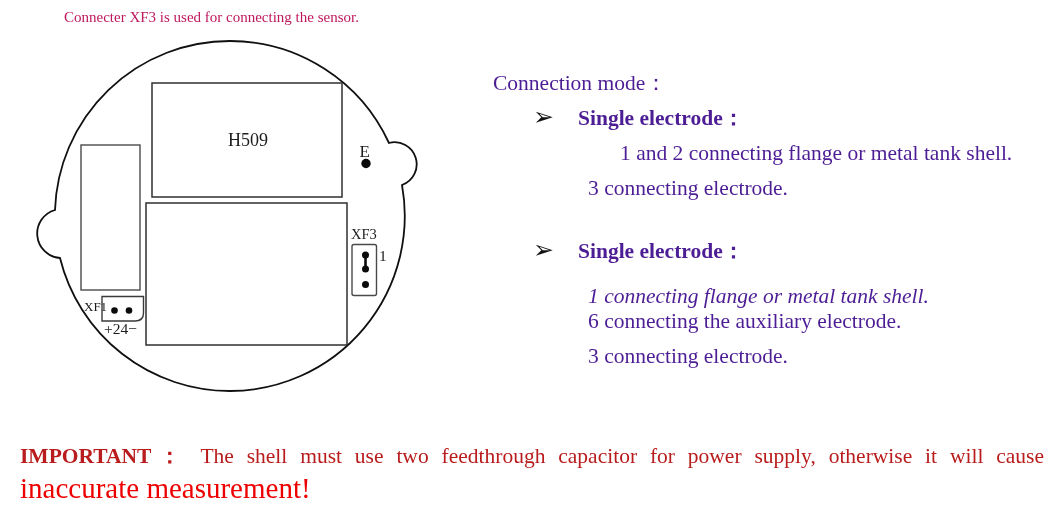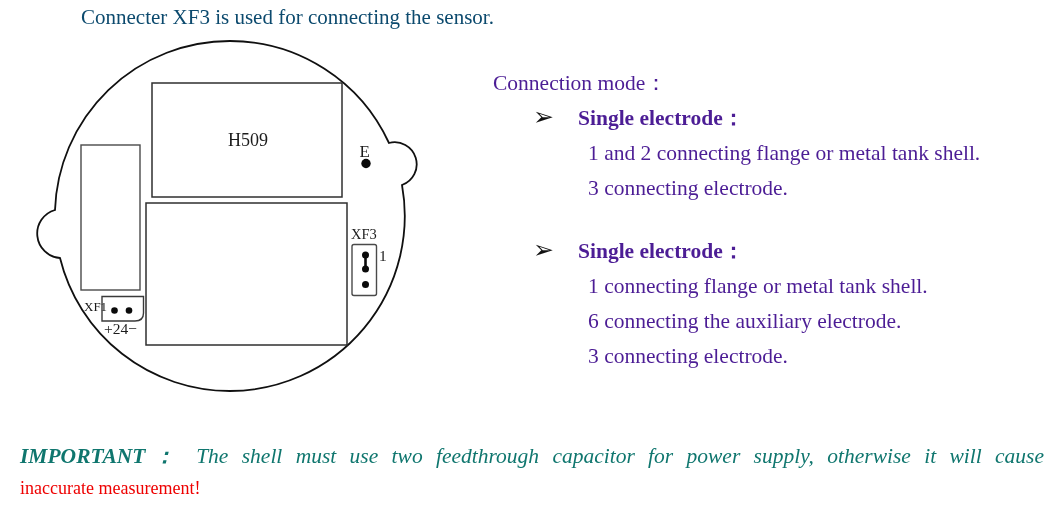--- a/index.html
+++ b/index.html
@@ -12,36 +12,36 @@
     overflow: hidden;
   }
   .abs { position: absolute; }
   .txt {
     font-size: 21.5px;
     line-height: 26px;
     white-space: nowrap;
     color: #4c1d95;
   }
   .bold { font-weight: bold; }
-  .title { font-size: 21px; line-height: 26px; white-space: nowrap; color: #0c4a6e; margin-left: 17px; }
+  .title { font-size: 15px; line-height: 26px; white-space: nowrap; color: #be185d; }
   .bullet {
     font-family: "DejaVu Sans", sans-serif;
     font-size: 25px;
     line-height: 25px;
     color: #111;
   }
   .important-line1 {
     width: 1024px;
     font-size: 21.5px;
     line-height: 26px;
     text-align: justify;
     text-align-last: justify;
   }
   .important-line2 {
-    font-size: 18px;
+    font-size: 29px;
     line-height: 26px;
     white-space: nowrap;
   }
   svg text { font-family: "Liberation Serif", serif; fill: #1c1c1c; }
 </style>
 </head>
 <body>
 
 <div>
 
@@ -79,28 +79,28 @@
     <circle cx="365.5" cy="255" r="3.5" fill="#0a0a0a"></circle>
     <circle cx="365.5" cy="269" r="3.5" fill="#0a0a0a"></circle>
     <circle cx="365.5" cy="284.5" r="3.5" fill="#0a0a0a"></circle>
     <text x="379" y="260.5" font-size="15.5">1</text>
   </svg>
 
   <div class="abs txt" style="left:493px; top:70px;">Connection mode：</div>
 
   <div class="abs bullet" style="left:533px; top:104px;">➢</div>
   <div class="abs txt bold" style="left:578px; top:105px;">Single electrode：</div>
-  <div class="abs txt" style="left:588px; top:140px;">1 and 2 connecting flange or metal tank shell.</div>
+  <div class="abs txt" style="left:620px; top:140px;">1 and 2 connecting flange or metal tank shell.</div>
   <div class="abs txt" style="left:588px; top:175px;">3 connecting electrode.</div>
 
   <div class="abs bullet" style="left:533px; top:237px;">➢</div>
   <div class="abs txt bold" style="left:578px; top:238px;">Single electrode：</div>
-  <div class="abs txt" style="left:588px; top:273px;">1 connecting flange or metal tank shell.</div>
+  <div class="abs txt" style="left:588px; top:283px;font-style:italic;">1 connecting flange or metal tank shell.</div>
   <div class="abs txt" style="left:588px; top:308px;">6 connecting the auxiliary electrode.</div>
   <div class="abs txt" style="left:588px; top:343px;">3 connecting electrode.</div>
 
-  <div class="abs important-line1" style="left: 20px; top: 443px; color: #0f766e; font-style: italic;">
+  <div class="abs important-line1" style="left: 20px; top: 443px; color: #b91c1c;">
     <span class="bold">IMPORTANT：</span>
     <span>The shell must use two feedthrough capacitor for power supply, otherwise it will cause</span>
   </div>
   <div class="abs important-line2" style="left: 20px; top: 475px; color: rgb(238, 0, 0);">inaccurate measurement!</div>
 
 </div>
 
 </body></html>

